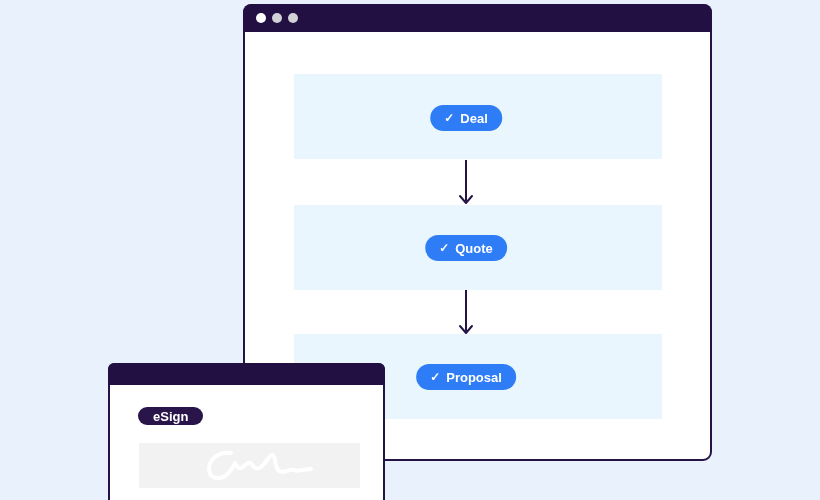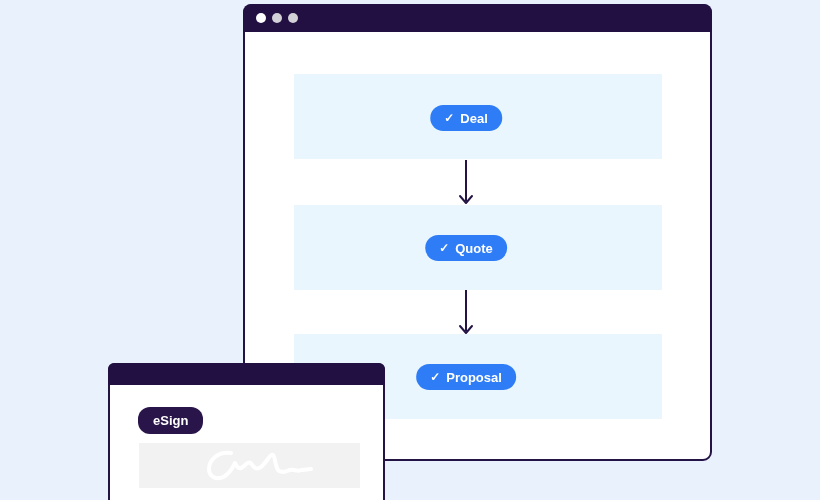--- a/index.html
+++ b/index.html
@@ -104,21 +104,21 @@
   .esign-titlebar {
     position: absolute;
     left: -2px; top: -2px; right: -2px;
     height: 22px;
     background: #221043;
     border-radius: 6px 6px 0 0;
   }
   .esign-badge {
     position: absolute;
     left: 28px; top: 42px;
-    height: 27px;
+    height: 18px;
     display: inline-flex;
     align-items: center;
     background: #29154a;
     color: #ffffff;
     border: none;
     border-radius: 12px;
     padding: 0 15px;
     font-family: "Liberation Sans", sans-serif;
     font-size: 13px;
     font-weight: bold;

